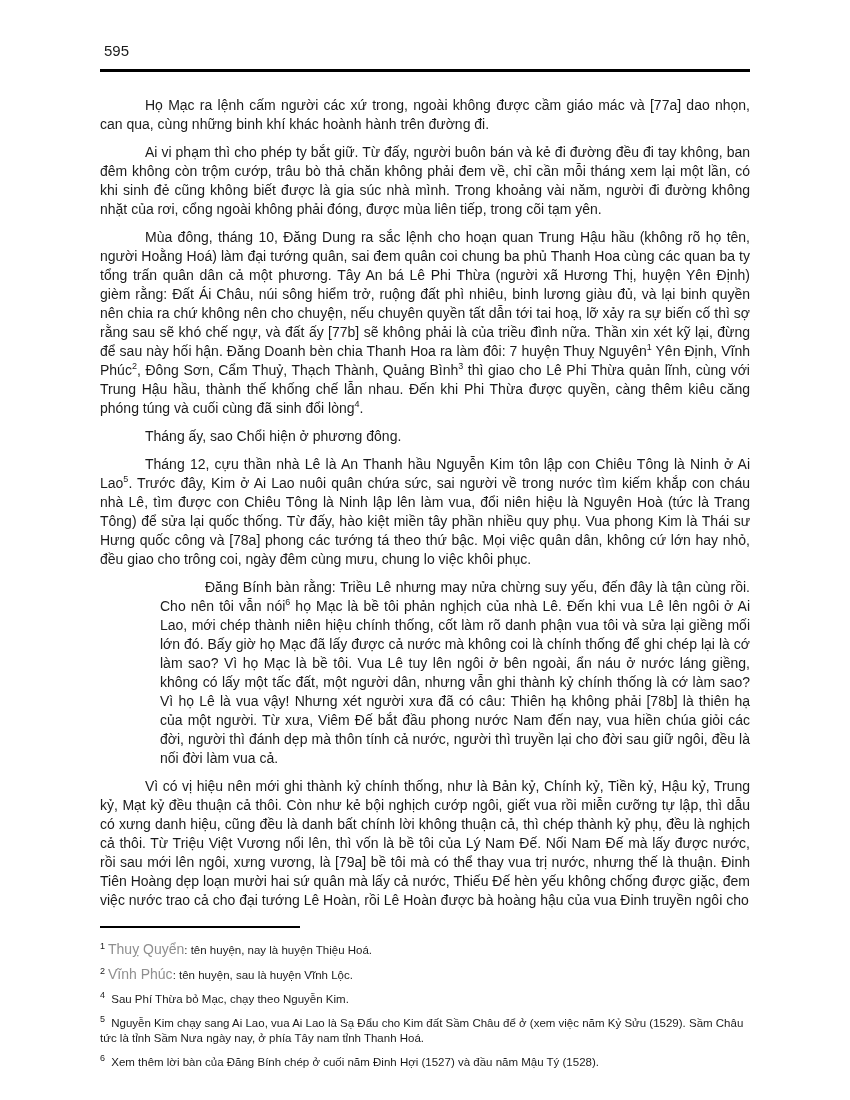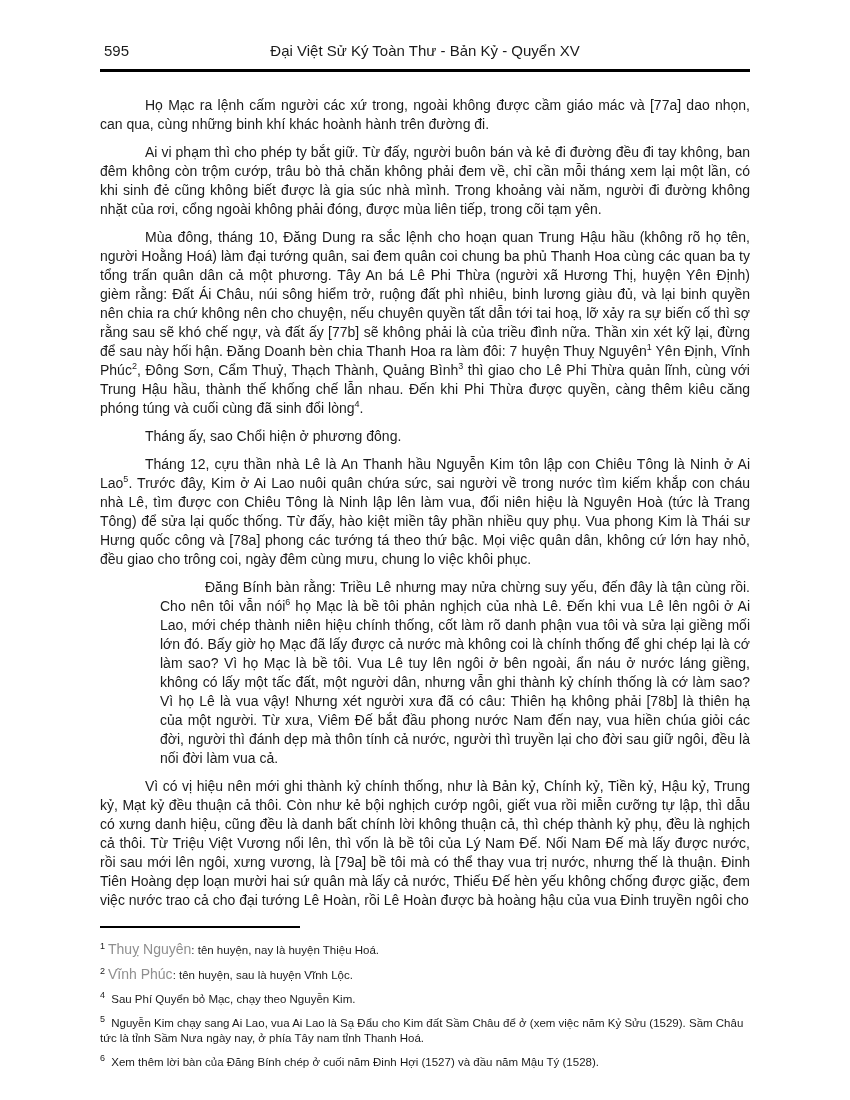--- a/index.html
+++ b/index.html
@@ -82,35 +82,34 @@
     font-size: 14px;
     color: #8f8f8f;
   }
 </style>
 </head>
 <body>
 
 <div class="page">
   <div class="header">
     <span class="page-number">595</span>
-    <span class="doc-title">Đại Việt Sử Ký Toàn Thư - Bản Kỷ - Quyển XV</span>
   </div>
   <div class="header-rule"></div>
 
   <div class="content" id="content">
       <p class="normal">Họ Mạc ra lệnh cấm người các xứ trong, ngoài không được cầm giáo mác và <b>[77a]</b> dao nhọn, can qua, cùng những binh khí khác hoành hành trên đường đi.</p>
       <p class="normal">Ai vi phạm thì cho phép ty bắt giữ. Từ đấy, người buôn bán và kẻ đi đường đều đi tay không, ban đêm không còn trộm cướp, trâu bò thả chăn không phải đem về, chỉ cần mỗi tháng xem lại một lần, có khi sinh đẻ cũng không biết được là gia súc nhà mình. Trong khoảng vài năm, người đi đường không nhặt của rơi, cổng ngoài không phải đóng, được mùa liên tiếp, trong cõi tạm yên.</p>
       <p class="normal">Mùa đông, tháng 10, Đăng Dung ra sắc lệnh cho hoạn quan Trung Hậu hầu (không rõ họ tên, người Hoằng Hoá) làm đại tướng quân, sai đem quân coi chung ba phủ Thanh Hoa cùng các quan ba ty tổng trấn quân dân cả một phương. Tây An bá Lê Phi Thừa (người xã Hương Thị, huyện Yên Định) gièm rằng: Đất Ái Châu, núi sông hiểm trở, ruộng đất phì nhiêu, binh lương giàu đủ, và lại binh quyền nên chia ra chứ không nên cho chuyện, nếu chuyên quyền tất dẫn tới tai hoạ, lỡ xảy ra sự biến cố thì sợ rằng sau sẽ khó chế ngự, và đất ấy <b>[77b]</b> sẽ không phải là của triều đình nữa. Thần xin xét kỹ lại, đừng để sau này hối hận. Đăng Doanh bèn chia Thanh Hoa ra làm đôi: 7 huyện Thuỵ Nguyên<sup>1</sup> Yên Định, Vĩnh Phúc<sup>2</sup>, Đông Sơn, Cẩm Thuỷ, Thạch Thành, Quảng Bình<sup>3</sup> thì giao cho Lê Phi Thừa quản lĩnh, cùng với Trung Hậu hầu, thành thế khống chế lẫn nhau. Đến khi Phi Thừa được quyền, càng thêm kiêu căng phóng túng và cuối cùng đã sinh đổi lòng<sup>4</sup>.</p>
       <p class="normal">Tháng ấy, sao Chổi hiện ở phương đông.</p>
       <p class="normal">Tháng 12, cựu thần nhà Lê là An Thanh hầu Nguyễn Kim tôn lập con Chiêu Tông là Ninh ở Ai Lao<sup>5</sup>. Trước đây, Kim ở Ai Lao nuôi quân chứa sức, sai người về trong nước tìm kiếm khắp con cháu nhà Lê, tìm được con Chiêu Tông là Ninh lập lên làm vua, đổi niên hiệu là Nguyên Hoà (tức là Trang Tông) để sửa lại quốc thống. Từ đấy, hào kiệt miền tây phần nhiều quy phụ. Vua phong Kim là Thái sư Hưng quốc công và <b>[78a]</b> phong các tướng tá theo thứ bậc. Mọi việc quân dân, không cứ lớn hay nhỏ, đều giao cho trông coi, ngày đêm cùng mưu, chung lo việc khôi phục.</p>
       <p class="quote">Đăng Bính bàn rằng: Triều Lê nhưng may nửa chừng suy yếu, đến đây là tận cùng rồi. Cho nên tôi vẫn nói<sup>6</sup> họ Mạc là bề tôi phản nghịch của nhà Lê. Đến khi vua Lê lên ngôi ở Ai Lao, mới chép thành niên hiệu chính thống, cốt làm rõ danh phận vua tôi và sửa lại giềng mối lớn đó. Bấy giờ họ Mạc đã lấy được cả nước mà không coi là chính thống để ghi chép lại là cớ làm sao? Vì họ Mạc là bề tôi. Vua Lê tuy lên ngôi ở bên ngoài, ẩn náu ở nước láng giềng, không có lấy một tấc đất, một người dân, nhưng vẫn ghi thành kỷ chính thống là cớ làm sao? Vì họ Lê là vua vậy! Nhưng xét người xưa đã có câu: Thiên hạ không phải <b>[78b]</b> là thiên hạ của một người. Từ xưa, Viêm Đế bắt đầu phong nước Nam đến nay, vua hiền chúa giỏi các đời, người thì đánh dẹp mà thôn tính cả nước, người thì truyền lại cho đời sau giữ ngôi, đều là nối đời làm vua cả.</p>
       <p class="normal">Vì có vị hiệu nên mới ghi thành kỷ chính thống, như là Bản kỷ, Chính kỷ, Tiền kỷ, Hậu kỷ, Trung kỷ, Mạt kỷ đều thuận cả thôi. Còn như kẻ bội nghịch cướp ngôi, giết vua rồi miễn cưỡng tự lập, thì dẫu có xưng danh hiệu, cũng đều là danh bất chính lời không thuận cả, thì chép thành kỷ phụ, đều là nghịch cả thôi. Từ Triệu Việt Vương nổi lên, thì vốn là bề tôi của Lý Nam Đế. Nối Nam Đế mà lấy được nước, rồi sau mới lên ngôi, xưng vương, là <b>[79a]</b> bề tôi mà có thể thay vua trị nước, nhưng thế là thuận. Đinh Tiên Hoàng dẹp loạn mười hai sứ quân mà lấy cả nước, Thiếu Đế hèn yếu không chống được giặc, đem việc nước trao cả cho đại tướng Lê Hoàn, rồi Lê Hoàn được bà hoàng hậu của vua Đinh truyền ngôi cho</p>
     </div>
 
   <div class="footnote-separator"></div>
   <div class="footnotes" id="footnotes">
-      <div class="fn"><sup>1</sup><span class="term">Thuỵ Nguyên</span><span>: tên huyện, nay là huyện Thiệu Hoá.</span></div>
+      <div class="fn"><sup>1</sup><span class="term">Thuỵ Quyển</span><span>: tên huyện, nay là huyện Thiệu Hoá.</span></div>
       <div class="fn"><sup>2</sup><span class="term">Vĩnh Phúc</span><span>: tên huyện, sau là huyện Vĩnh Lộc.</span></div>
-      <div class="fn"><sup>4</sup><span> Sau Phí Quyển bỏ Mạc, chạy theo Nguyễn Kim.</span></div>
+      <div class="fn"><sup>4</sup><span> Sau Phí Thừa bỏ Mạc, chạy theo Nguyễn Kim.</span></div>
       <div class="fn"><sup>5</sup><span> Nguyễn Kim chạy sang Ai Lao, vua Ai Lao là Sạ Đẩu cho Kim đất Sầm Châu để ở (xem việc năm Kỷ Sửu (1529). Sầm Châu tức là tỉnh Sầm Nưa ngày nay, ở phía Tây nam tỉnh Thanh Hoá.</span></div>
       <div class="fn"><sup>6</sup><span> Xem thêm lời bàn của Đăng Bính chép ở cuối năm Đinh Hợi (1527) và đầu năm Mậu Tý (1528).</span></div>
     </div>
 </div>
 
 </body></html>

